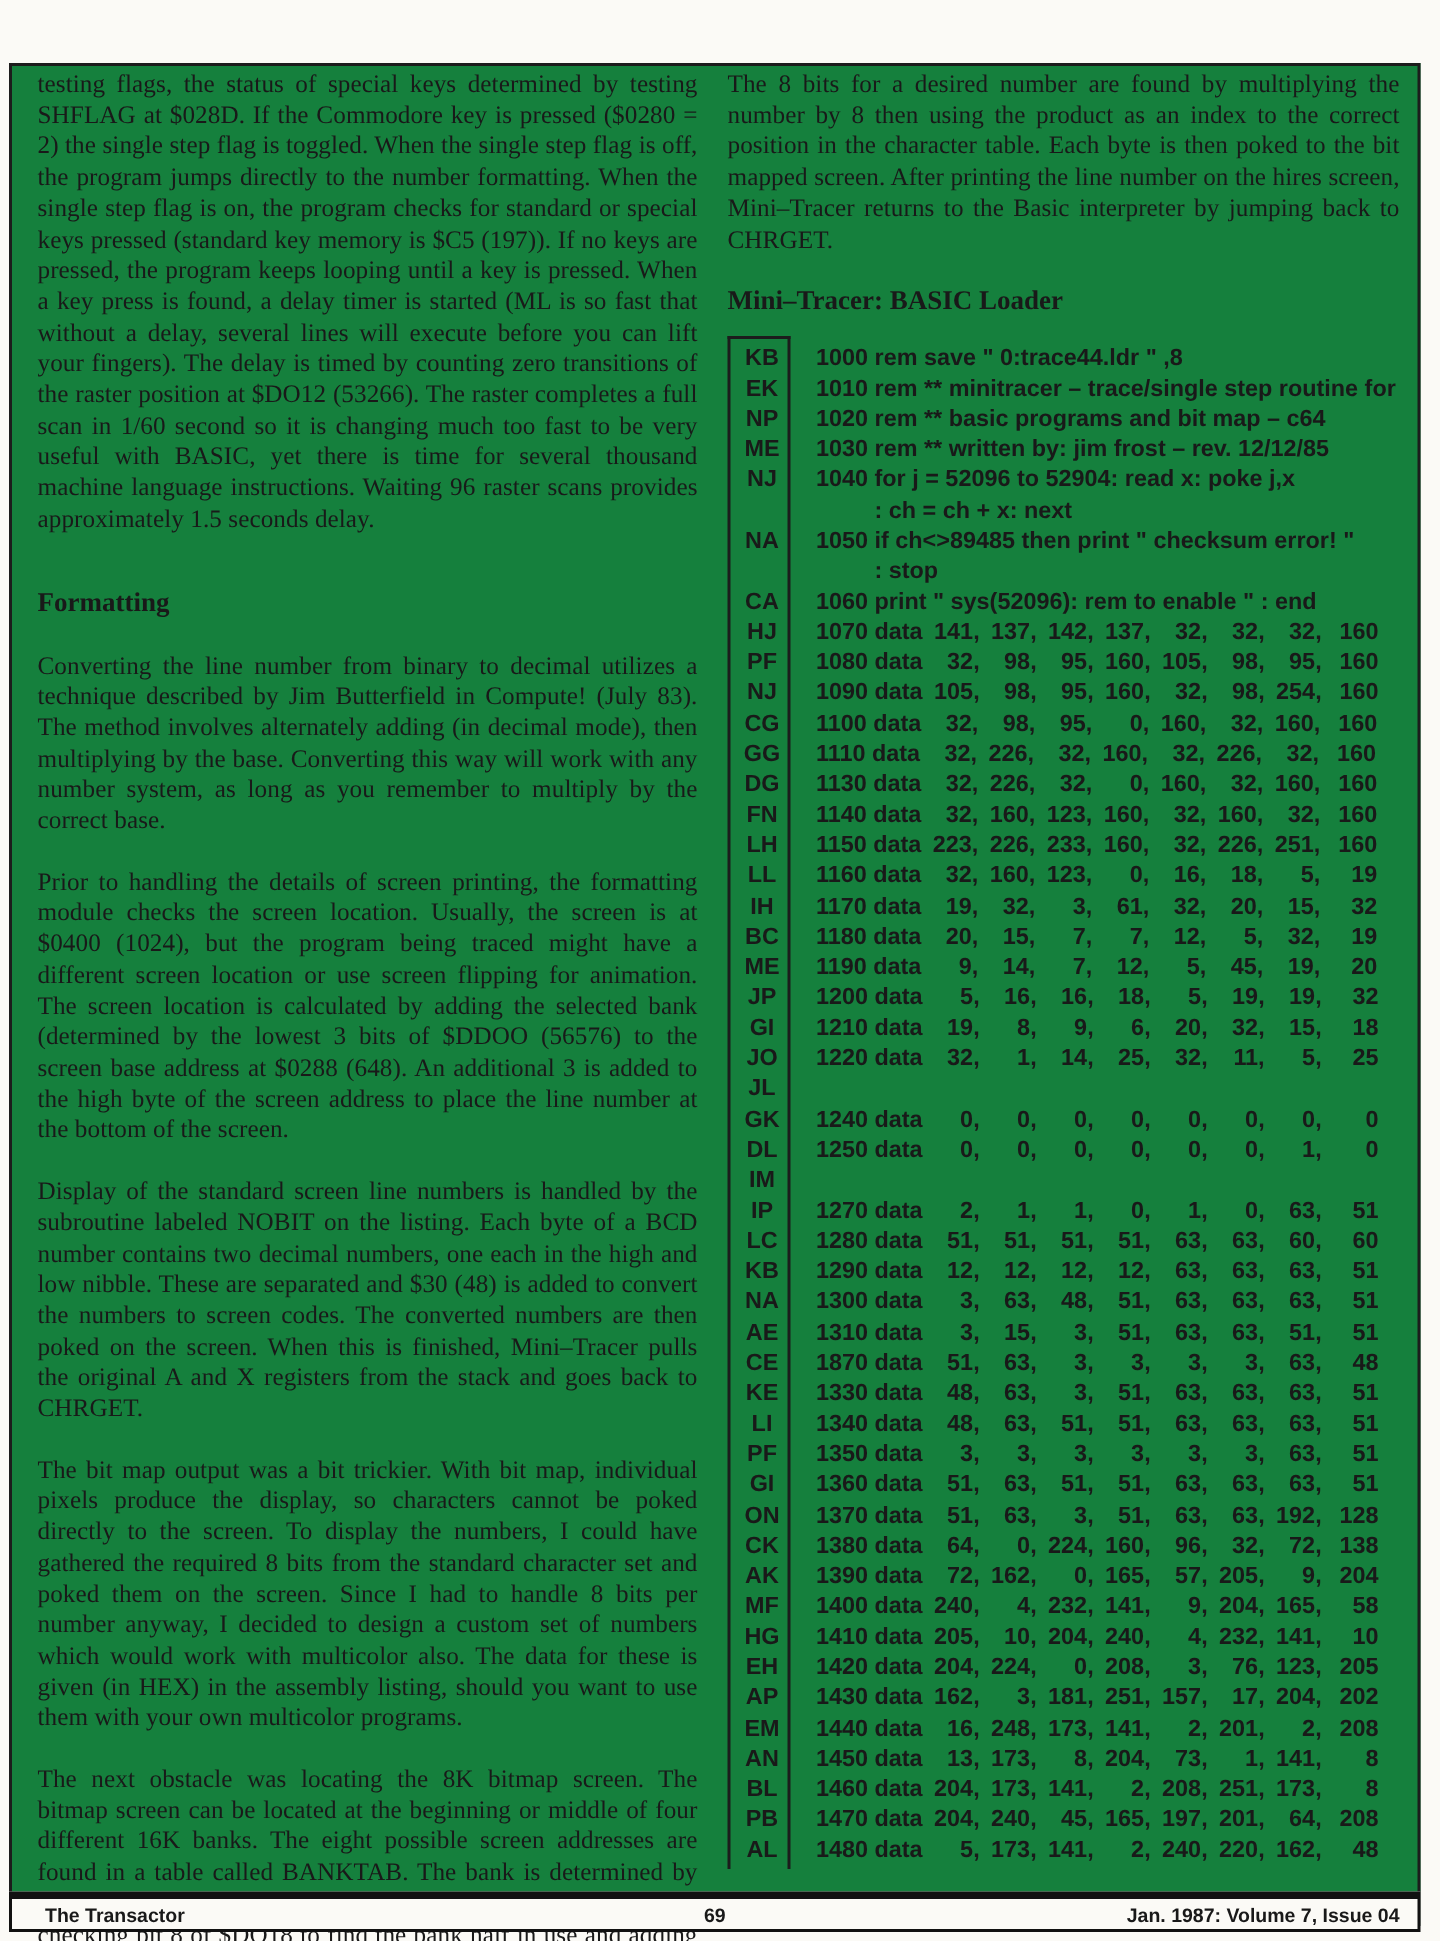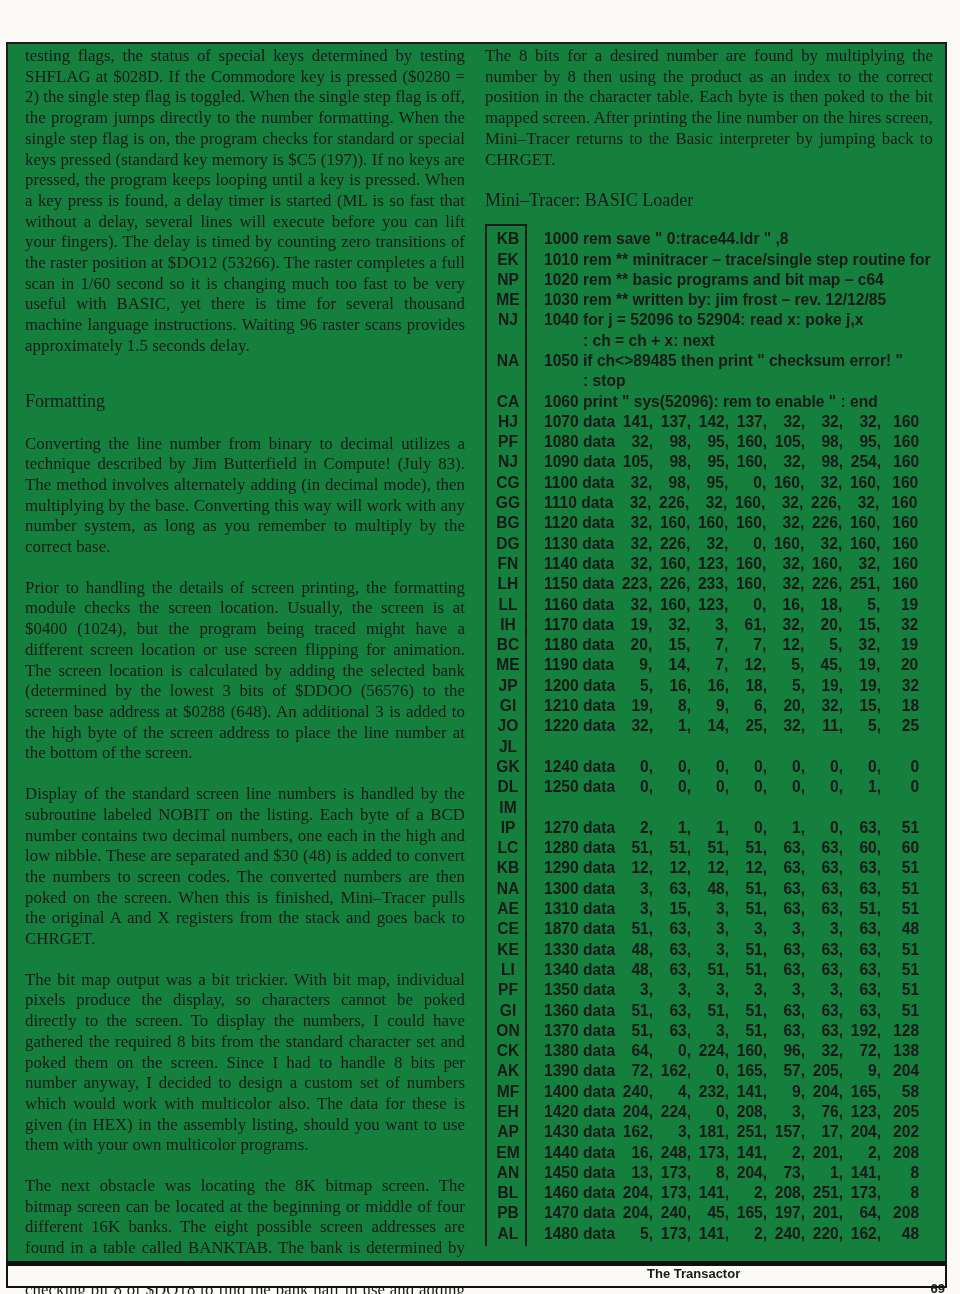--- a/index.html
+++ b/index.html
@@ -35,21 +35,21 @@
   }
   .body-text p {
     margin: 0 0 20px 0;
     font-size: 16.8px;
     line-height: 20.7px;
     text-align: justify;
     letter-spacing: 0.05px;
   }
   .section-heading {
     font-size: 18px;
-    font-weight: normal;
+    font-weight: bold;
     margin: 34px 0 22px 0;
   }
   .col-right .section-heading {
     margin: 12px 0 18px 0;
   }
   
   .listing {
     position: relative;
     margin-top: 6px;
     font-family: "Liberation Sans", sans-serif;
@@ -82,26 +82,25 @@
   }
   
   .footer {
     position: absolute;
     left: 6px; bottom: 6px;
     width: 941px; height: 27px;
     box-sizing: border-box;
     border: 2px solid #111;
     border-top: 5px solid #111;
     display: flex;
-    align-items: flex-end;
+    align-items: center;
     font-family: "Liberation Sans", sans-serif;
     font-weight: bold;
     font-size: 13px;
     background: #fbfaf6;
-    flex-direction: column;
   }
   .footer-left  { width: 320px; padding-left: 22px; box-sizing: border-box; }
   .footer-center{ flex: 1; text-align: center; }
   .footer-right { width: 320px; text-align: right; padding-right: 12px; box-sizing: border-box; }
 </style>
 </head>
 <body>
 
 <div class="frame">
 
@@ -172,24 +171,20 @@
           </div>
           <div class="lst-row">
             <div class="code-cell">CG</div>
             <div class="line-cell"><span>1100 data</span><span class="val">32,</span><span class="val">98,</span><span class="val">95,</span><span class="val">0,</span><span class="val">160,</span><span class="val">32,</span><span class="val">160,</span><span class="val">160</span></div>
           </div>
           <div class="lst-row">
             <div class="code-cell">GG</div>
             <div class="line-cell"><span>1110 data</span><span class="val">32,</span><span class="val">226,</span><span class="val">32,</span><span class="val">160,</span><span class="val">32,</span><span class="val">226,</span><span class="val">32,</span><span class="val">160</span></div>
           </div>
           <div class="lst-row">
-            <div class="code-cell">BG</div>
-            <div class="line-cell"><span>1120 data</span><span class="val">32,</span><span class="val">160,</span><span class="val">160,</span><span class="val">160,</span><span class="val">32,</span><span class="val">226,</span><span class="val">160,</span><span class="val">160</span></div>
-          </div>
-          <div class="lst-row">
             <div class="code-cell">DG</div>
             <div class="line-cell"><span>1130 data</span><span class="val">32,</span><span class="val">226,</span><span class="val">32,</span><span class="val">0,</span><span class="val">160,</span><span class="val">32,</span><span class="val">160,</span><span class="val">160</span></div>
           </div>
           <div class="lst-row">
             <div class="code-cell">FN</div>
             <div class="line-cell"><span>1140 data</span><span class="val">32,</span><span class="val">160,</span><span class="val">123,</span><span class="val">160,</span><span class="val">32,</span><span class="val">160,</span><span class="val">32,</span><span class="val">160</span></div>
           </div>
           <div class="lst-row">
             <div class="code-cell">LH</div>
             <div class="line-cell"><span>1150 data</span><span class="val">223,</span><span class="val">226,</span><span class="val">233,</span><span class="val">160,</span><span class="val">32,</span><span class="val">226,</span><span class="val">251,</span><span class="val">160</span></div>
@@ -284,20 +279,24 @@
             <div class="code-cell">CK</div>
             <div class="line-cell"><span>1380 data</span><span class="val">64,</span><span class="val">0,</span><span class="val">224,</span><span class="val">160,</span><span class="val">96,</span><span class="val">32,</span><span class="val">72,</span><span class="val">138</span></div>
           </div>
           <div class="lst-row">
             <div class="code-cell">AK</div>
             <div class="line-cell"><span>1390 data</span><span class="val">72,</span><span class="val">162,</span><span class="val">0,</span><span class="val">165,</span><span class="val">57,</span><span class="val">205,</span><span class="val">9,</span><span class="val">204</span></div>
           </div>
           <div class="lst-row">
             <div class="code-cell">MF</div>
             <div class="line-cell"><span>1400 data</span><span class="val">240,</span><span class="val">4,</span><span class="val">232,</span><span class="val">141,</span><span class="val">9,</span><span class="val">204,</span><span class="val">165,</span><span class="val">58</span></div>
+          </div>
+          <div class="lst-row">
+            <div class="code-cell">HG</div>
+            <div class="line-cell"><span>1410 data</span><span class="val">205,</span><span class="val">10,</span><span class="val">204,</span><span class="val">240,</span><span class="val">4,</span><span class="val">232,</span><span class="val">141,</span><span class="val">10</span></div>
           </div>
           <div class="lst-row">
             <div class="code-cell">EH</div>
             <div class="line-cell"><span>1420 data</span><span class="val">204,</span><span class="val">224,</span><span class="val">0,</span><span class="val">208,</span><span class="val">3,</span><span class="val">76,</span><span class="val">123,</span><span class="val">205</span></div>
           </div>
           <div class="lst-row">
             <div class="code-cell">AP</div>
             <div class="line-cell"><span>1430 data</span><span class="val">162,</span><span class="val">3,</span><span class="val">181,</span><span class="val">251,</span><span class="val">157,</span><span class="val">17,</span><span class="val">204,</span><span class="val">202</span></div>
           </div>
           <div class="lst-row">

